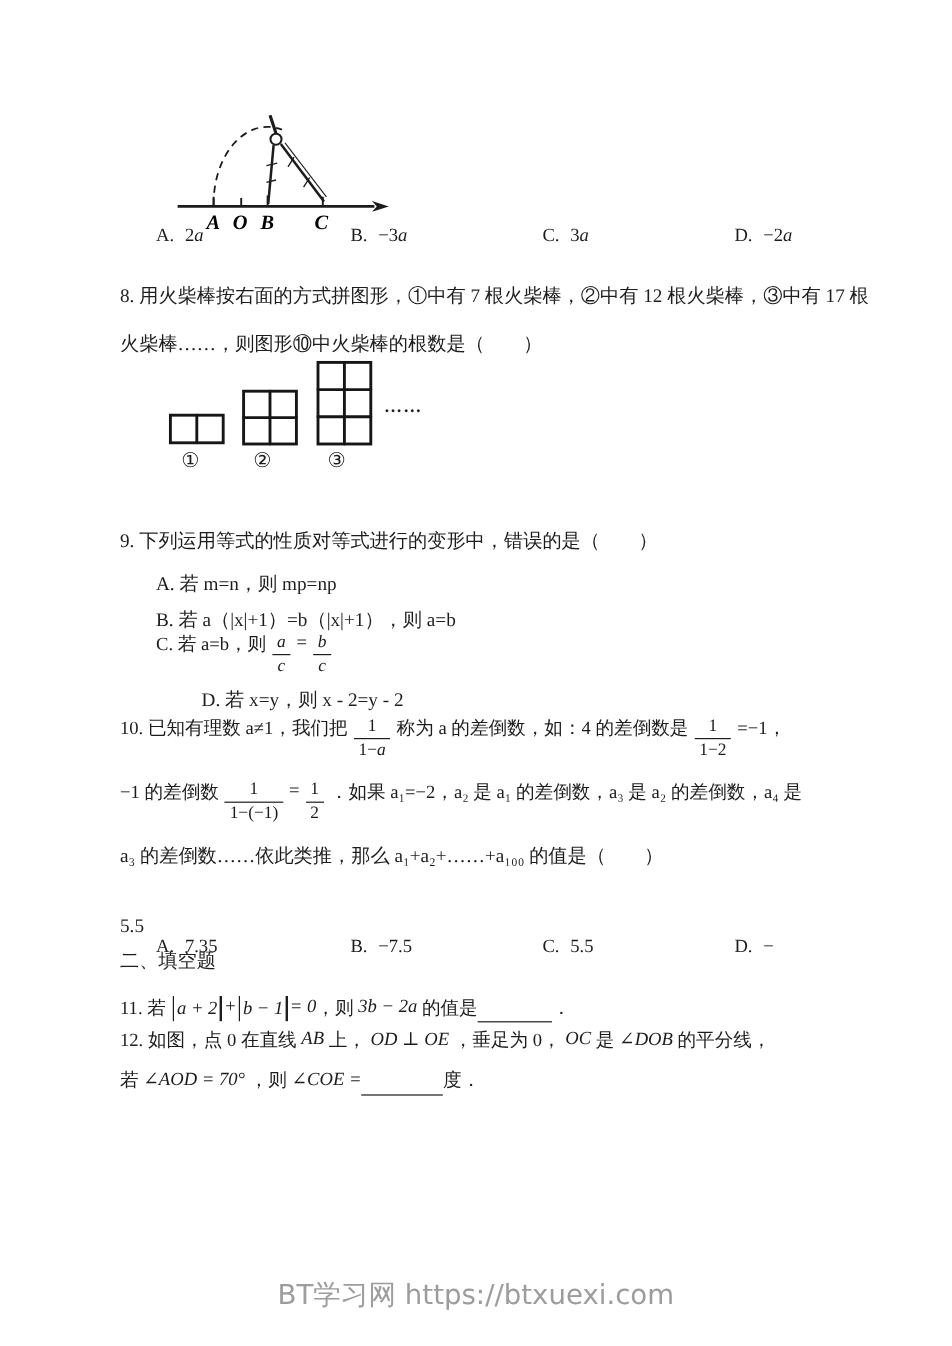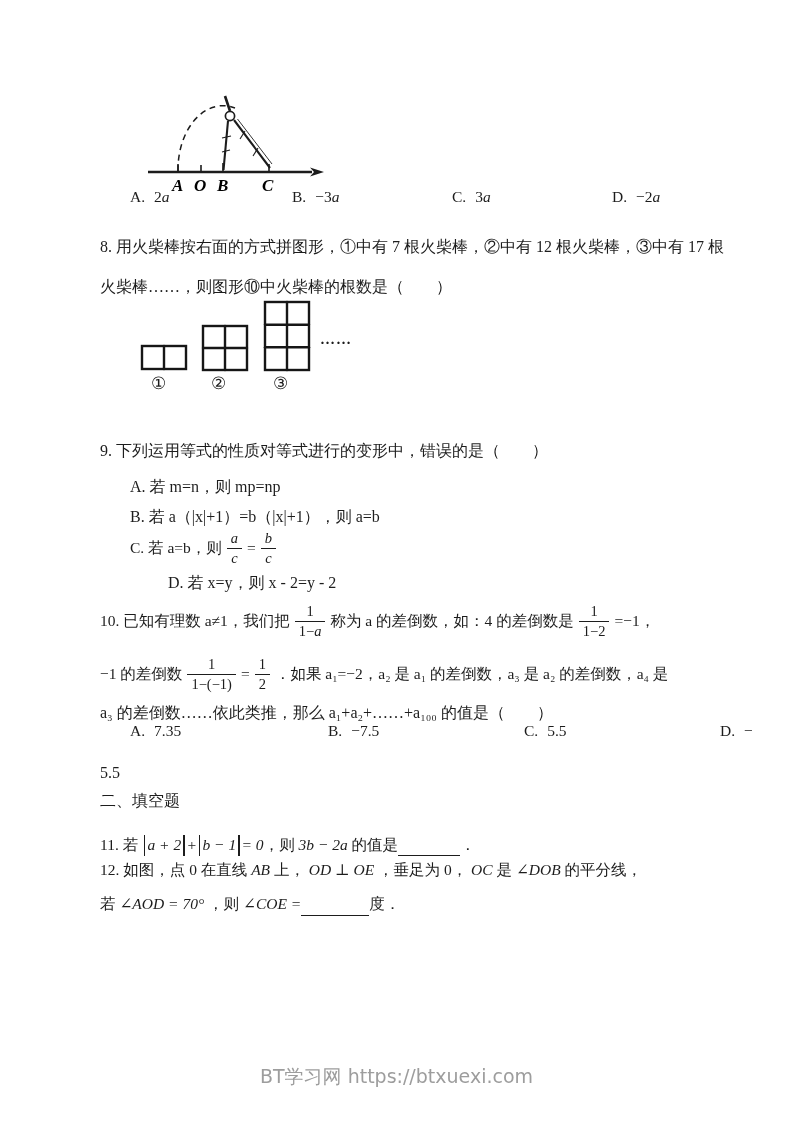--- a/index.html
+++ b/index.html
@@ -11,40 +11,40 @@
 
   
   .opt-row { position:absolute; left:130px; width:562px; display:grid;
              grid-template-columns:162px 160px 160px 1fr; font-size:15.5px; }
   .opt-cell { white-space:nowrap; }
   .opt-label { margin-right:9px; }
   .mi { font-style:italic; }
   .math { font-style:italic; font-family:"Liberation Serif","DejaVu Serif","DejaVu Sans",serif; }
 
   
-  .mrow { position:absolute; display:flex; align-items:center; white-space:pre;
+  .mrow { position:absolute; display:flex; align-items:flex-start; white-space:pre;
           font-size:15.5px; }
   .frac { display:inline-flex; flex-direction:column; align-items:center;
           font-size:14.5px; line-height:1.15; margin:0 5px; }
   .frac .fnum { padding:0 4px 1px; }
   .frac .fden { border-top:1.4px solid #1d1d1d; padding:1px 4px 0; }
 
   .absgrp { display:inline-flex; align-items:center; }
   .vbar { display:inline-block; width:1.4px; height:21px; background:#1d1d1d; margin:0 2px; }
 
   .blank { display:inline-block; border-bottom:1.3px solid #1d1d1d; height:16px; }
 
   svg text { font-family:"Liberation Serif","DejaVu Serif",serif; }
 
   .fig-label { position:absolute; font-size:17px; }
   .dots { position:absolute; font-size:15px; font-weight:bold; letter-spacing:1px; }
 
   .footer { position:absolute; top:1064px; left:0; width:100%; text-align:center;
             font-family:"DejaVu Sans","Liberation Sans",sans-serif;
-            font-size:19px; color:#9d9d9d; }
+            font-size:23px; color:#9d9d9d; }
 </style>
 </head>
 <body>
 
 <div class="page">
 
   <svg style="position:absolute;left:146px;top:94px;" width="195" height="106" viewBox="0 0 195 106">
 
     <line x1="2" y1="78" x2="166" y2="78" stroke="#1c1c1c" stroke-width="2.4"></line>
     <polygon points="164,73.5 178,78 164,82.5 168,78" fill="#1c1c1c"></polygon>
@@ -144,21 +144,21 @@
     </span>
     <span>=</span>
     <span class="frac">
       <span class="fnum">1</span>
       <span class="fden">2</span>
     </span>
     <span>．如果 a₁=−2，a₂ 是 a₁ 的差倒数，a₃ 是 a₂ 的差倒数，a₄ 是</span>
   </div>
   <div class="txt" style="left:100px; top:703px;">a₃ 的差倒数……依此类推，那么 a₁+a₂+……+a₁₀₀ 的值是（　　）</div>
 
-  <div class="opt-row" style="top:722px;gap:36px;">
+  <div class="opt-row" style="top:780px;">
     <div class="opt-cell"><span class="opt-label">A.</span><span>7.35</span></div>
     <div class="opt-cell"><span class="opt-label">B.</span><span>−7.5</span></div>
     <div class="opt-cell"><span class="opt-label">C.</span><span>5.5</span></div>
     <div class="opt-cell"><span class="opt-label">D.</span><span>−</span></div>
   </div>
   <div class="txt" style="left:100px; top:764px;">5.5</div>
 
   <div class="txt" style="left:100px; top:791px;text-align:center;">二、填空题</div>
 
   <div class="mrow" style="left:100px; top:816px; height:30px;margin-top:14px;">

